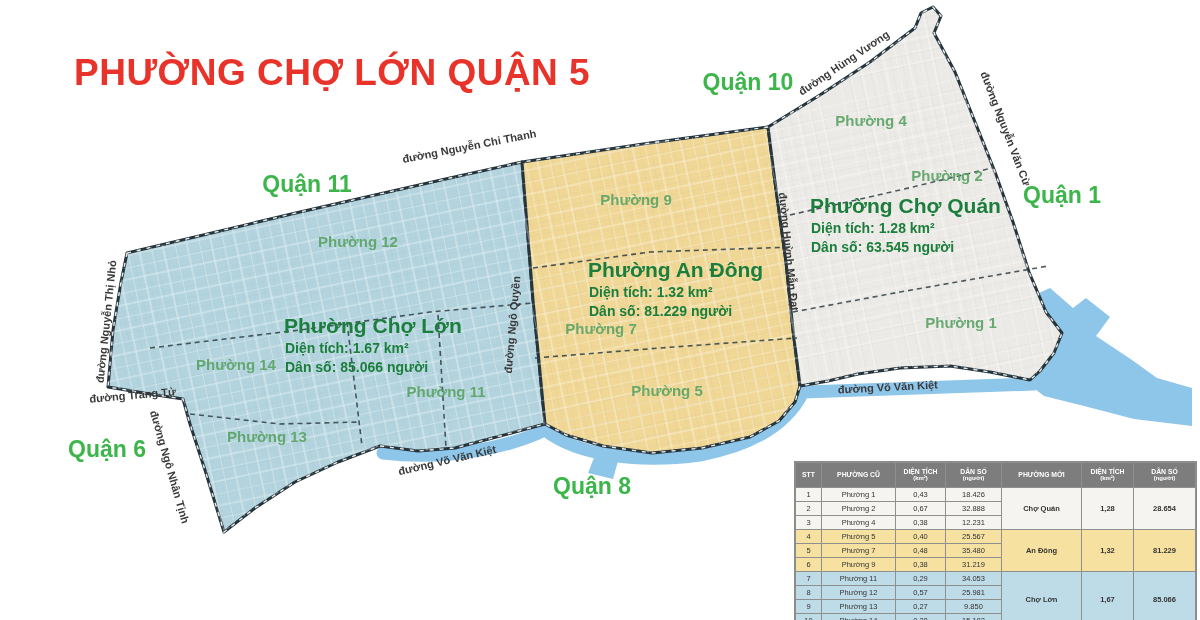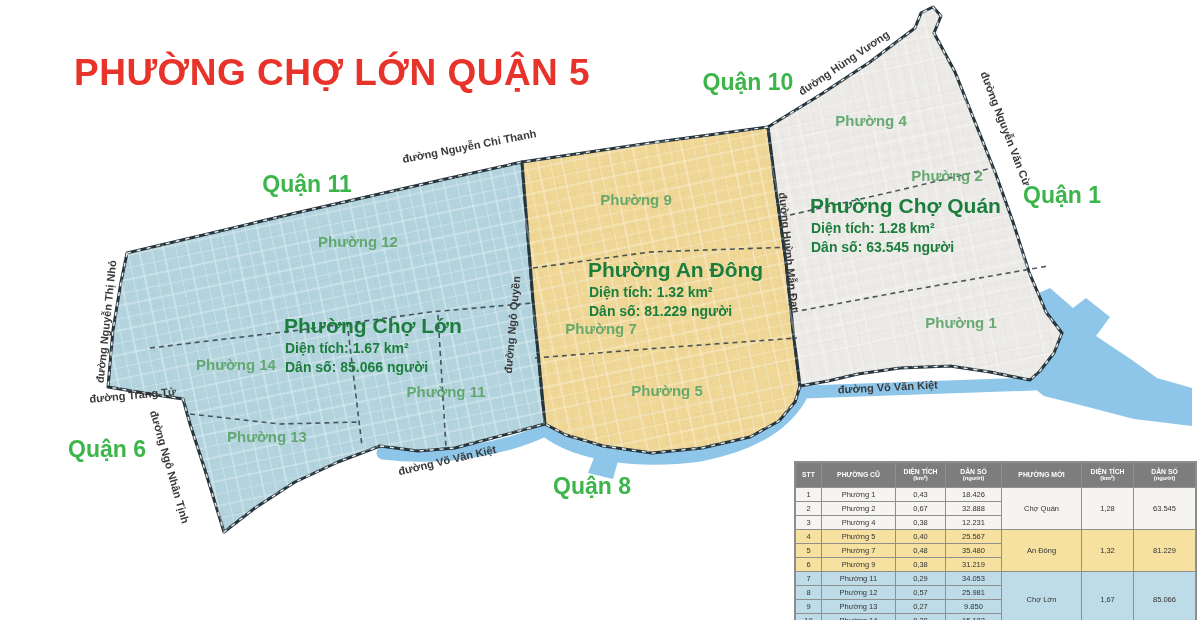--- a/index.html
+++ b/index.html
@@ -16,21 +16,21 @@
     padding:0 1px;height:13px;line-height:1.05;overflow:hidden;}
   #summary-table thead th{background:#7d7d7d;color:#ffffff;font-weight:700;font-size:6.8px;height:24px;}
   #summary-table thead .sub{font-weight:700;font-size:6px;}
   #summary-table col.c-stt{width:26px;}  #summary-table col.c-old{width:74px;}
   #summary-table col.c-dt1{width:50px;}  #summary-table col.c-ds1{width:56px;}
   #summary-table col.c-new{width:80px;}  #summary-table col.c-dt2{width:52px;}
   #summary-table col.c-ds2{width:62px;}
   tr.grp0 td{background:#f6f4f0;}
   tr.grp1 td{background:#f6e1a1;}
   tr.grp2 td{background:#bedce8;}
-  td.merge{font-weight:400;}
+  td.merge{font-weight:700;}
 </style>
 </head>
 <body>
 
 <div id="stage">
 
   <svg id="map-svg" width="1200" height="620" viewBox="0 0 1200 620" xmlns="http://www.w3.org/2000/svg">
     <defs>
       <pattern id="streetgrid" width="24" height="24" patternUnits="userSpaceOnUse" patternTransform="rotate(-12)">
         <path d="M0 0 H24 M0 12 H24 M0 0 V24 M12 0 V24" stroke="#ffffff" stroke-width="1.1" opacity="0.55" fill="none"></path>
@@ -161,21 +161,21 @@
       </tr>
     </thead>
     <tbody>
       <tr class="grp0">
         <td>1</td>
         <td>Phường 1</td>
         <td>0,43</td>
         <td>18.426</td>
         <td class="merge" rowspan="3">Chợ Quán</td>
         <td class="merge" rowspan="3">1,28</td>
-        <td class="merge" rowspan="3">63.545</td>
+        <td class="merge" rowspan="3">28.654</td>
       </tr>
       <tr class="grp0">
         <td>2</td>
         <td>Phường 2</td>
         <td>0,67</td>
         <td>32.888</td>
       </tr>
       <tr class="grp0">
         <td>3</td>
         <td>Phường 4</td>

